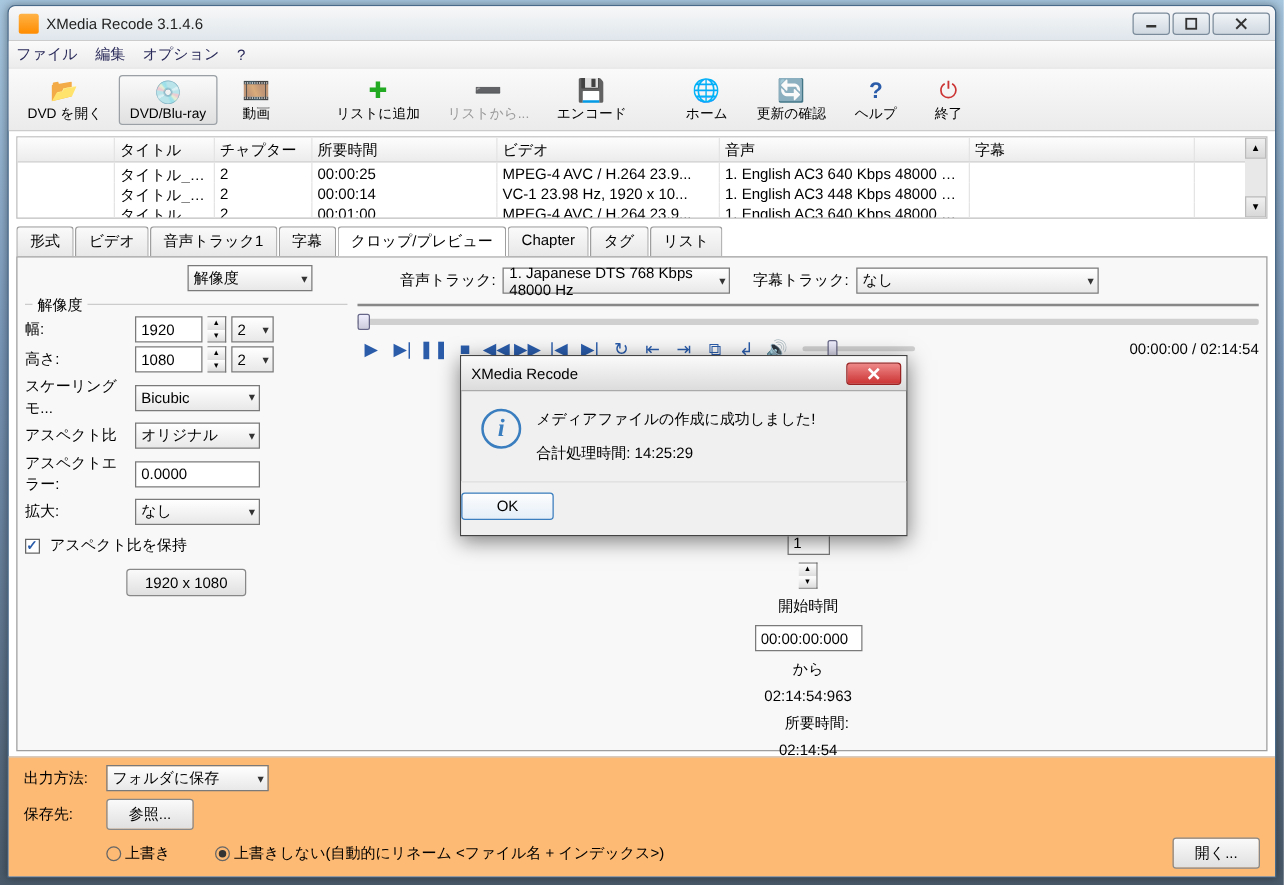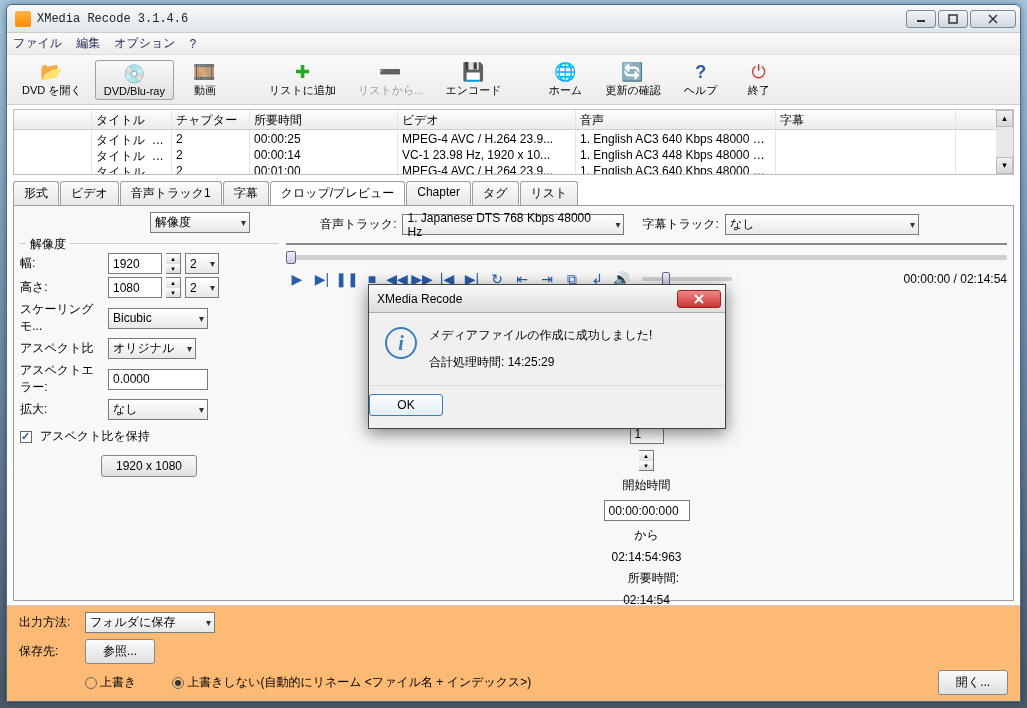--- a/index.html
+++ b/index.html
@@ -1,20 +1,20 @@
 <!DOCTYPE html>
 <html><head>
 <meta charset="utf-8">
 <style>
 * { box-sizing: border-box; margin: 0; padding: 0; font-family: "Segoe UI", "MS PGothic", sans-serif; font-size: 12px; }
 body { background: linear-gradient(to bottom, #a8c8e0 0%, #7896b8 40%, #4a5a6a 100%); overflow: hidden; width: 1027px; height: 708px; position: relative; }
 .window { position: absolute; left: 6px; top: 4px; width: 1015px; height: 698px; background: #fff; border: 1px solid #4a6a8a; border-radius: 6px 6px 0 0; box-shadow: 0 0 8px rgba(0,0,0,0.4); display: flex; flex-direction: column; }
 .titlebar { height: 28px; background: linear-gradient(to bottom, #f8f8f8, #dfe6ec); border-radius: 6px 6px 0 0; display: flex; align-items: center; padding: 0 4px 0 8px; border-bottom: 1px solid #ccc; }
 .app-icon { width: 16px; height: 16px; background: linear-gradient(to bottom, #ffb347, #ff8c00); border-radius: 2px; margin-right: 6px; }
-.titlebar-title { flex: 1; color: #222; font-family: Liberation Mono, monospace; }
+.titlebar-title { flex: 1; color: #222; }
 .winbtns { display: flex; gap: 0; }
 .winbtn { width: 30px; height: 18px; border: 1px solid #7a8a9a; border-radius: 3px; margin-left: 2px; background: linear-gradient(to bottom, #f0f4f8, #d0d8e0); display: flex; align-items: center; justify-content: center; cursor: pointer; }
 .winbtn.close { width: 46px; background: linear-gradient(to bottom, #f0f4f8, #d0d8e0); }
 .menubar { height: 22px; background: linear-gradient(to bottom, #fafafa, #ececec); display: flex; align-items: center; padding: 0 6px; gap: 14px; border-bottom: 1px solid #ddd; }
 .menuitem { color: #2a2a5a; cursor: pointer; }
 .toolbar { height: 50px; background: linear-gradient(to bottom, #fafafa, #ebebeb); border-bottom: 1px solid #ccc; display: flex; align-items: center; padding: 2px 6px; gap: 4px; }
 .tbtn { display: flex; flex-direction: column; align-items: center; justify-content: center; padding: 2px 8px; border: 1px solid transparent; border-radius: 3px; cursor: pointer; min-width: 54px; }
 .tbtn.selected { border: 1px solid #9aa0a6; background: linear-gradient(to bottom, #fafafa, #e0e0e0); }
 .tbtn.disabled { color: #999; }
 .tbtn .ticon { width: 24px; height: 22px; display: flex; align-items: center; justify-content: center; font-size: 18px; }
@@ -209,21 +209,21 @@
 
   <div class="tabcontent">
     <div style="display:flex;">
       <div style="width:260px; padding-left:130px;">
         <div class="select" style="width:100px">
             <span>解像度</span>
           </div>
       </div>
       <div class="tracksrow" style="padding-left:40px; flex:1;">
         <label>音声トラック:</label>
-        <div class="select" style="width:222px">
+        <div class="select" style="width:182px">
             <span>1. Japanese DTS 768 Kbps 48000 Hz</span>
           </div>
         <label style="margin-left:12px">字幕トラック:</label>
         <div class="select" style="width:194px">
             <span>なし</span>
           </div>
       </div>
     </div>
 
     <div class="maincols">
@@ -253,21 +253,21 @@
               </div>
           </div>
           <div class="formrow">
             <label>スケーリングモ...</label>
             <div class="select" style="width:100px">
                 <span>Bicubic</span>
               </div>
           </div>
           <div class="formrow">
             <label>アスペクト比</label>
-            <div class="select" style="width:88px">
+            <div class="select" style="width:100px">
                 <span>オリジナル</span>
               </div>
           </div>
           <div class="formrow">
             <label>アスペクトエラー:</label>
             <input class="txtinput" style="width: 100px;" value="0.0000">
           </div>
           <div class="formrow">
             <label>拡大:</label>
             <div class="select" style="width:100px">

